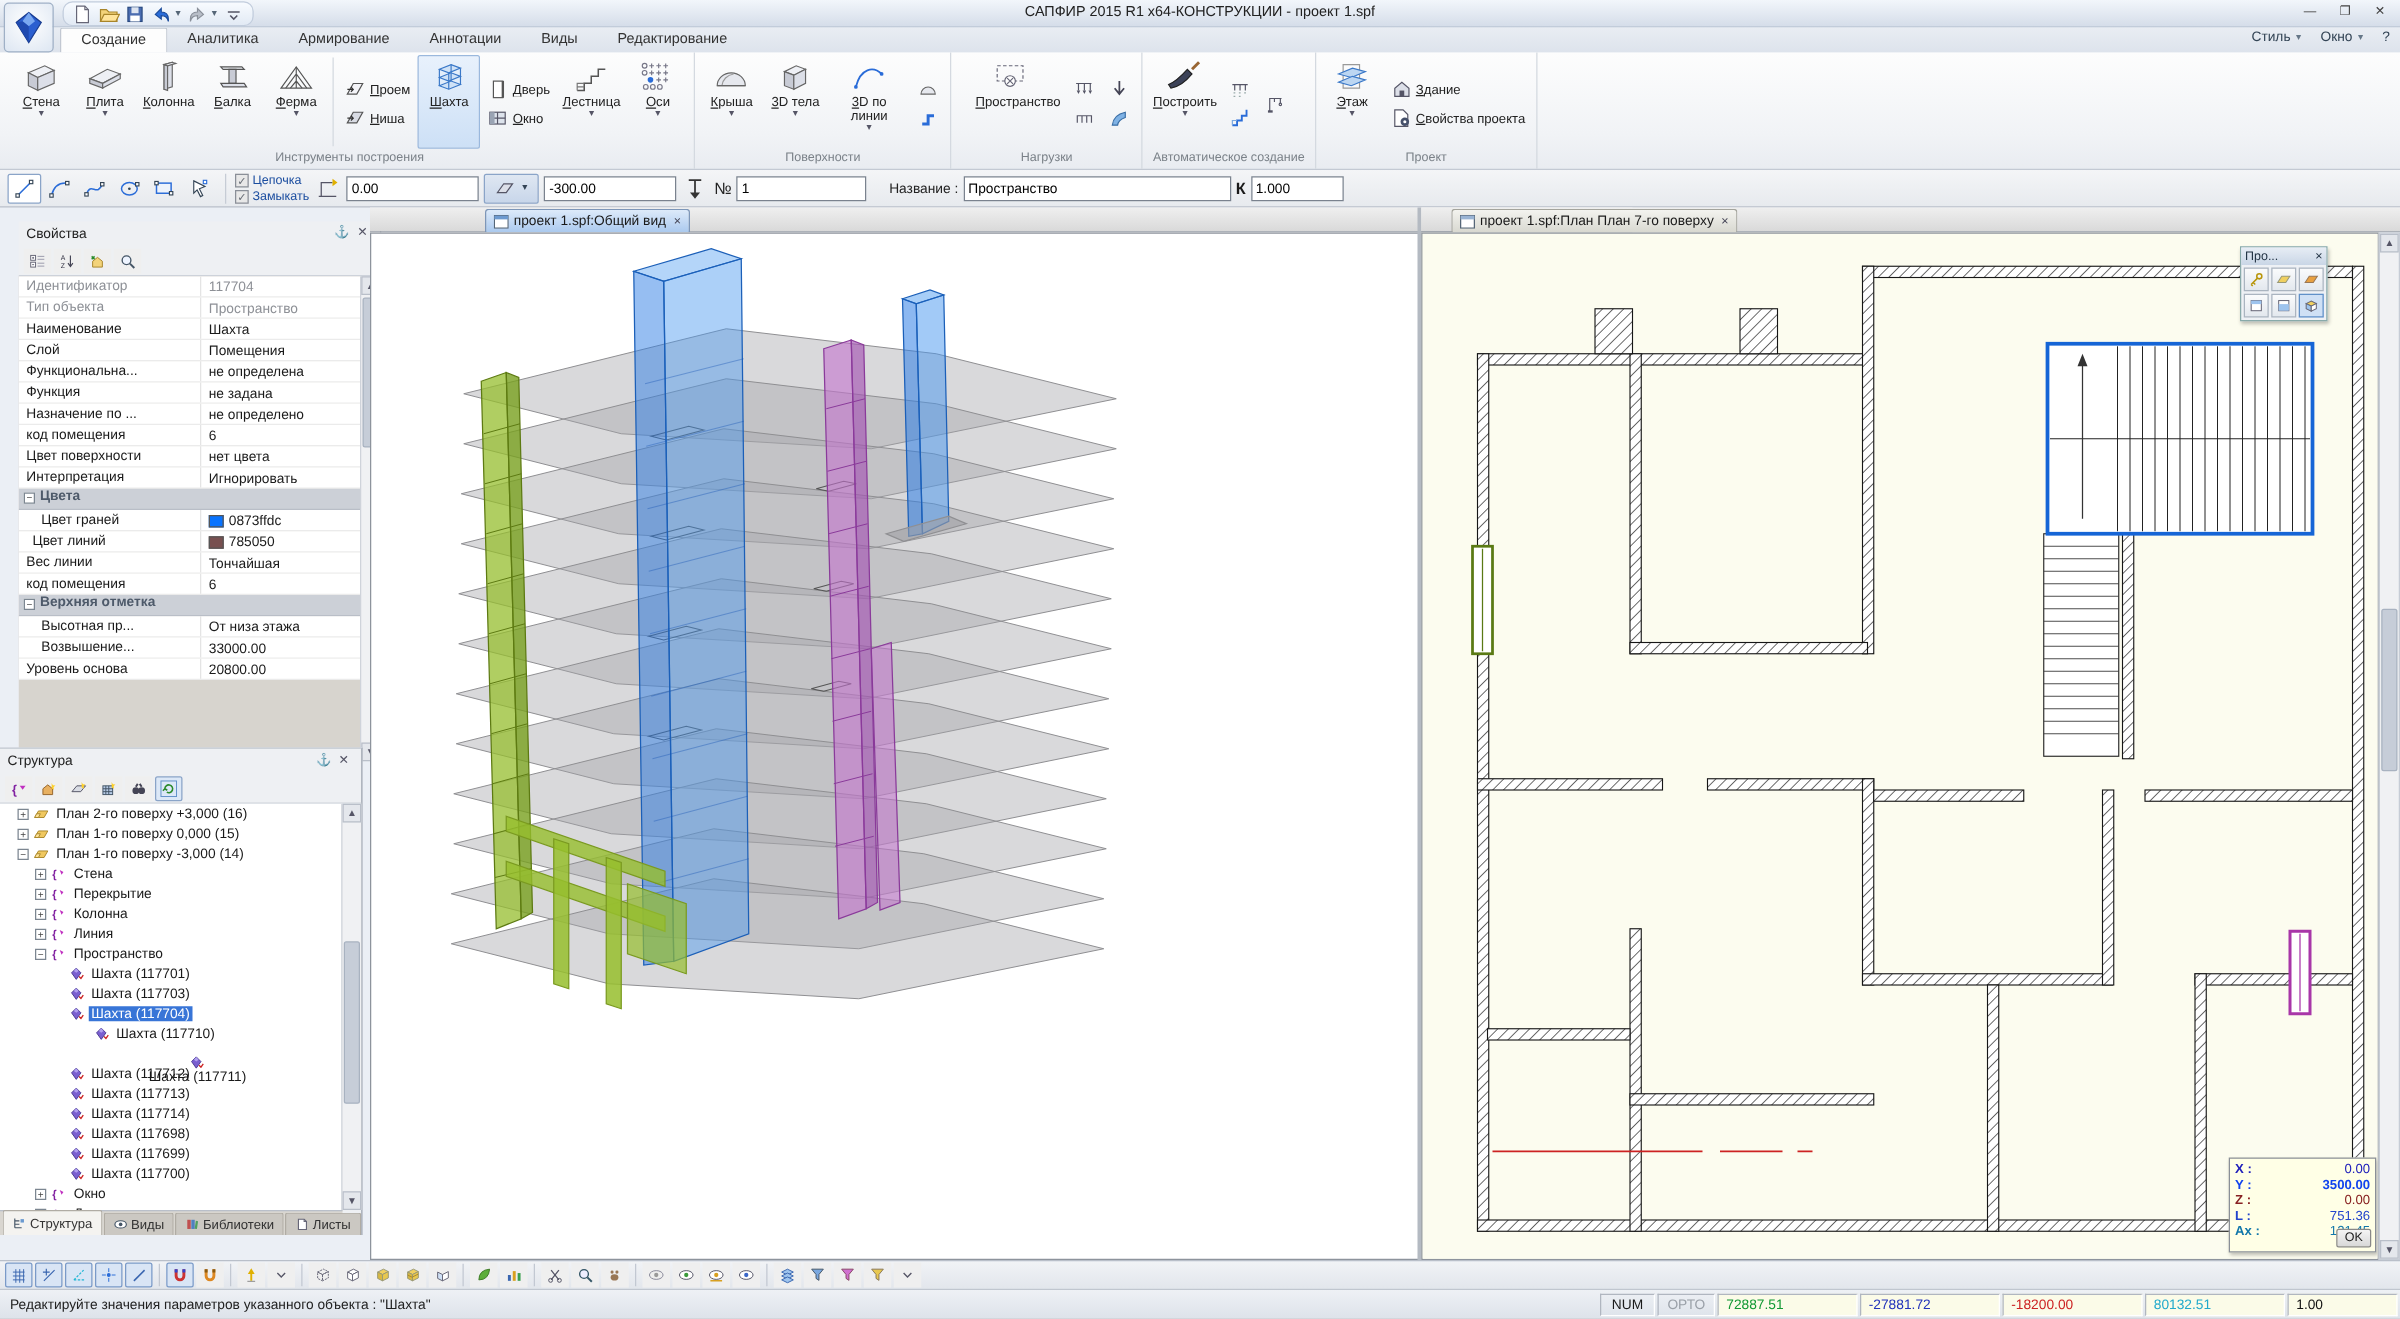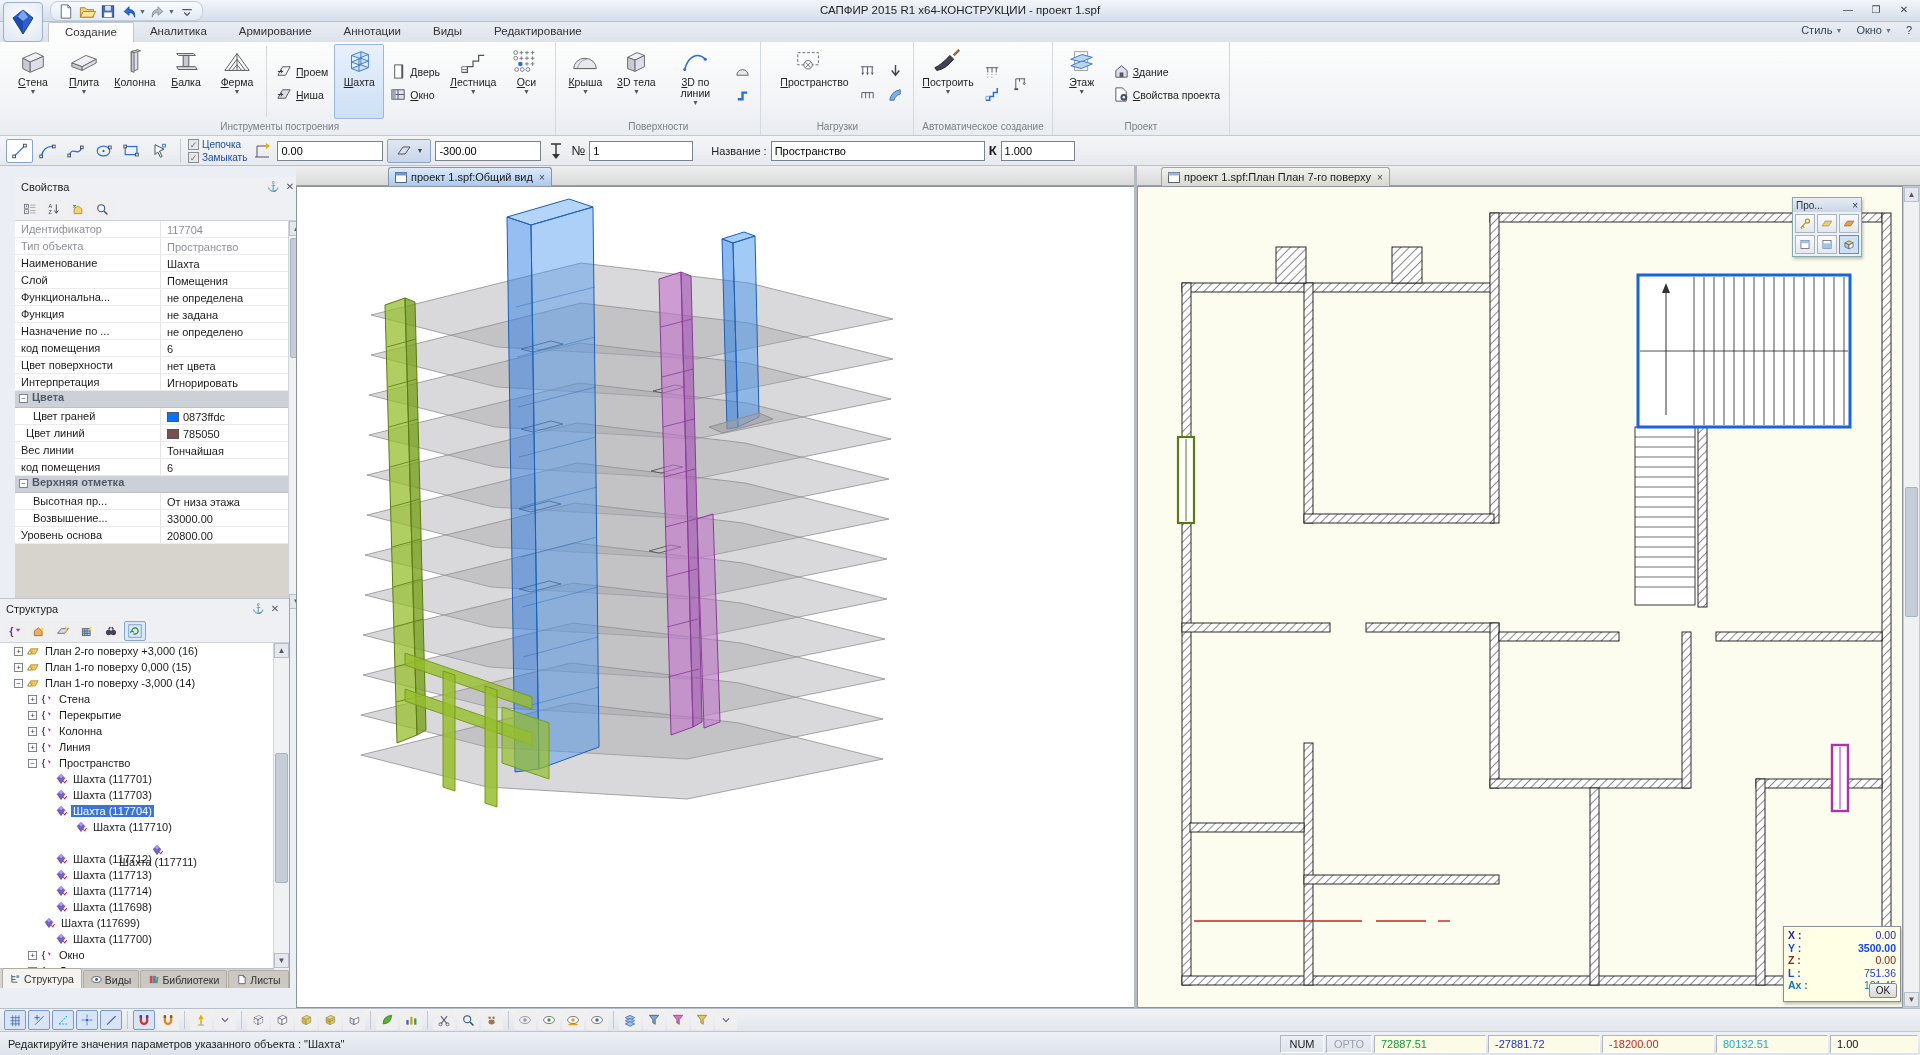--- a/index.html
+++ b/index.html
@@ -1002,21 +1002,21 @@
           <span class="texp none"></span>
           <span class="ticon">
             <svg class="ic" viewBox="0 0 16 16">
               <polygon points="8,2 13,7 8,14 3,7" fill="#7a5fd0" stroke="#4a3a90"></polygon>
               <polygon points="8,2 10.5,5 8,7 5.5,5" fill="#b0a0f0"></polygon>
               <path d="M11,11 l2,2 l2.5,-3.5" stroke="#cc2222" stroke-width="1.4" fill="none"></path>
             </svg>
           </span>
           <span class="tlabel">Шахта (117698)</span>
         </div>
-        <div class="titem" style="padding-left: 30px;">
+        <div class="titem" style="padding-left: 42px;">
           <span class="texp none"></span>
           <span class="ticon">
             <svg class="ic" viewBox="0 0 16 16">
               <polygon points="8,2 13,7 8,14 3,7" fill="#7a5fd0" stroke="#4a3a90"></polygon>
               <polygon points="8,2 10.5,5 8,7 5.5,5" fill="#b0a0f0"></polygon>
               <path d="M11,11 l2,2 l2.5,-3.5" stroke="#cc2222" stroke-width="1.4" fill="none"></path>
             </svg>
           </span>
           <span class="tlabel">Шахта (117699)</span>
         </div>

